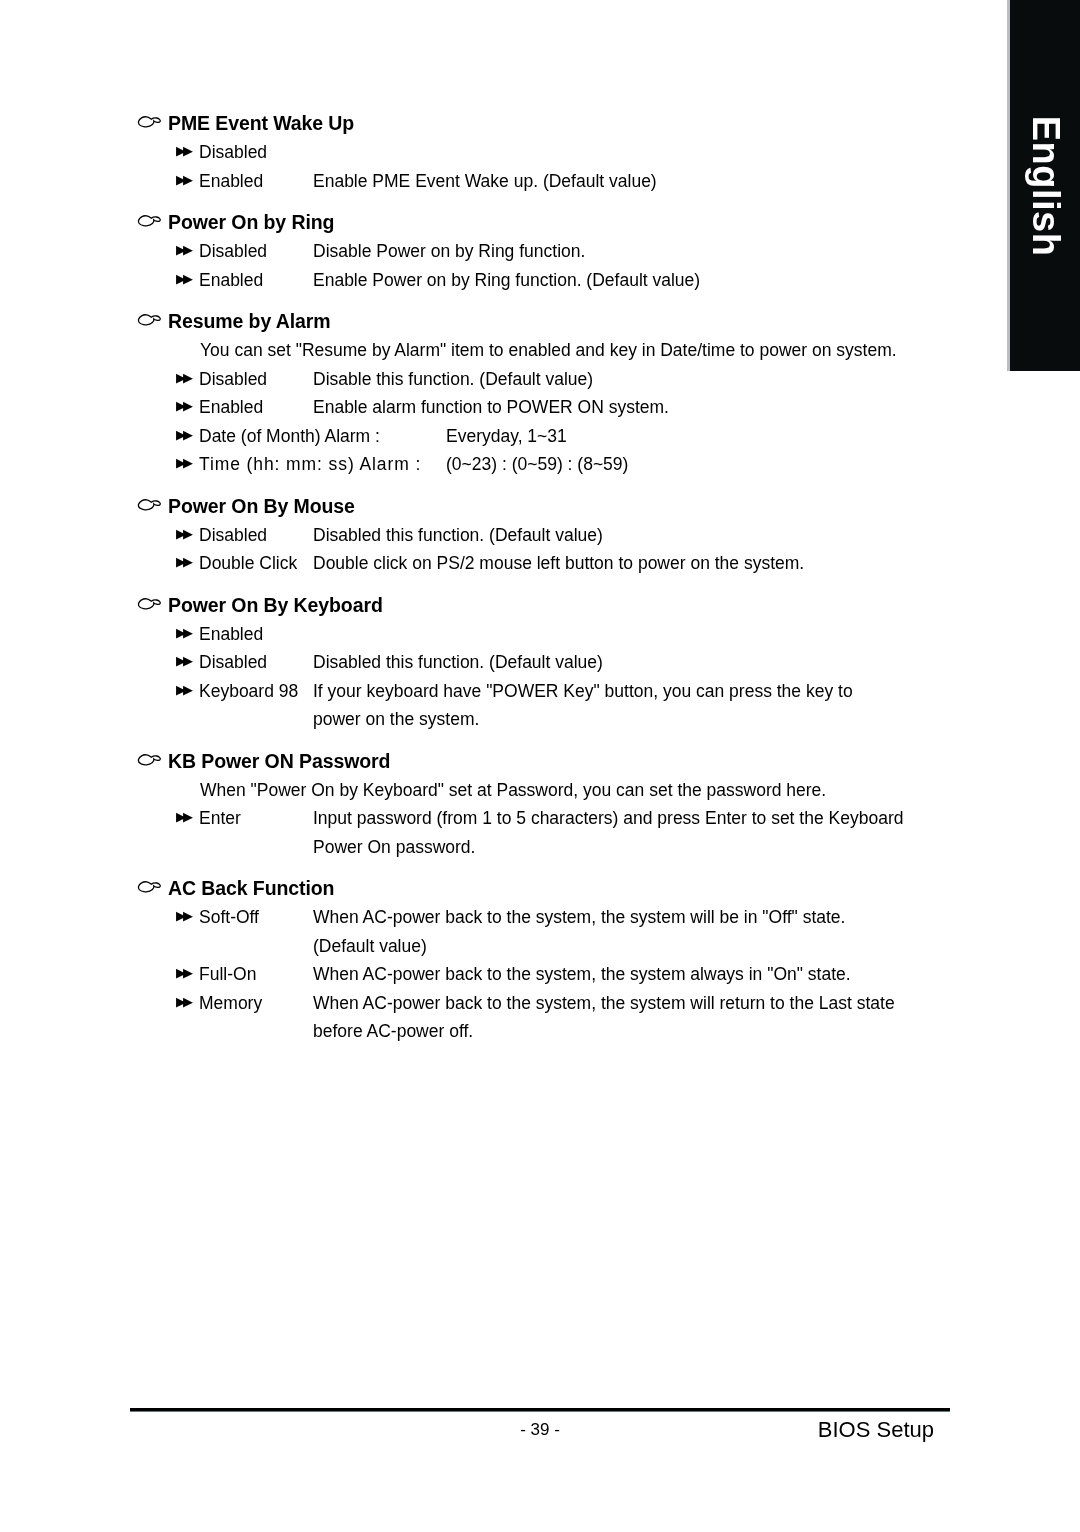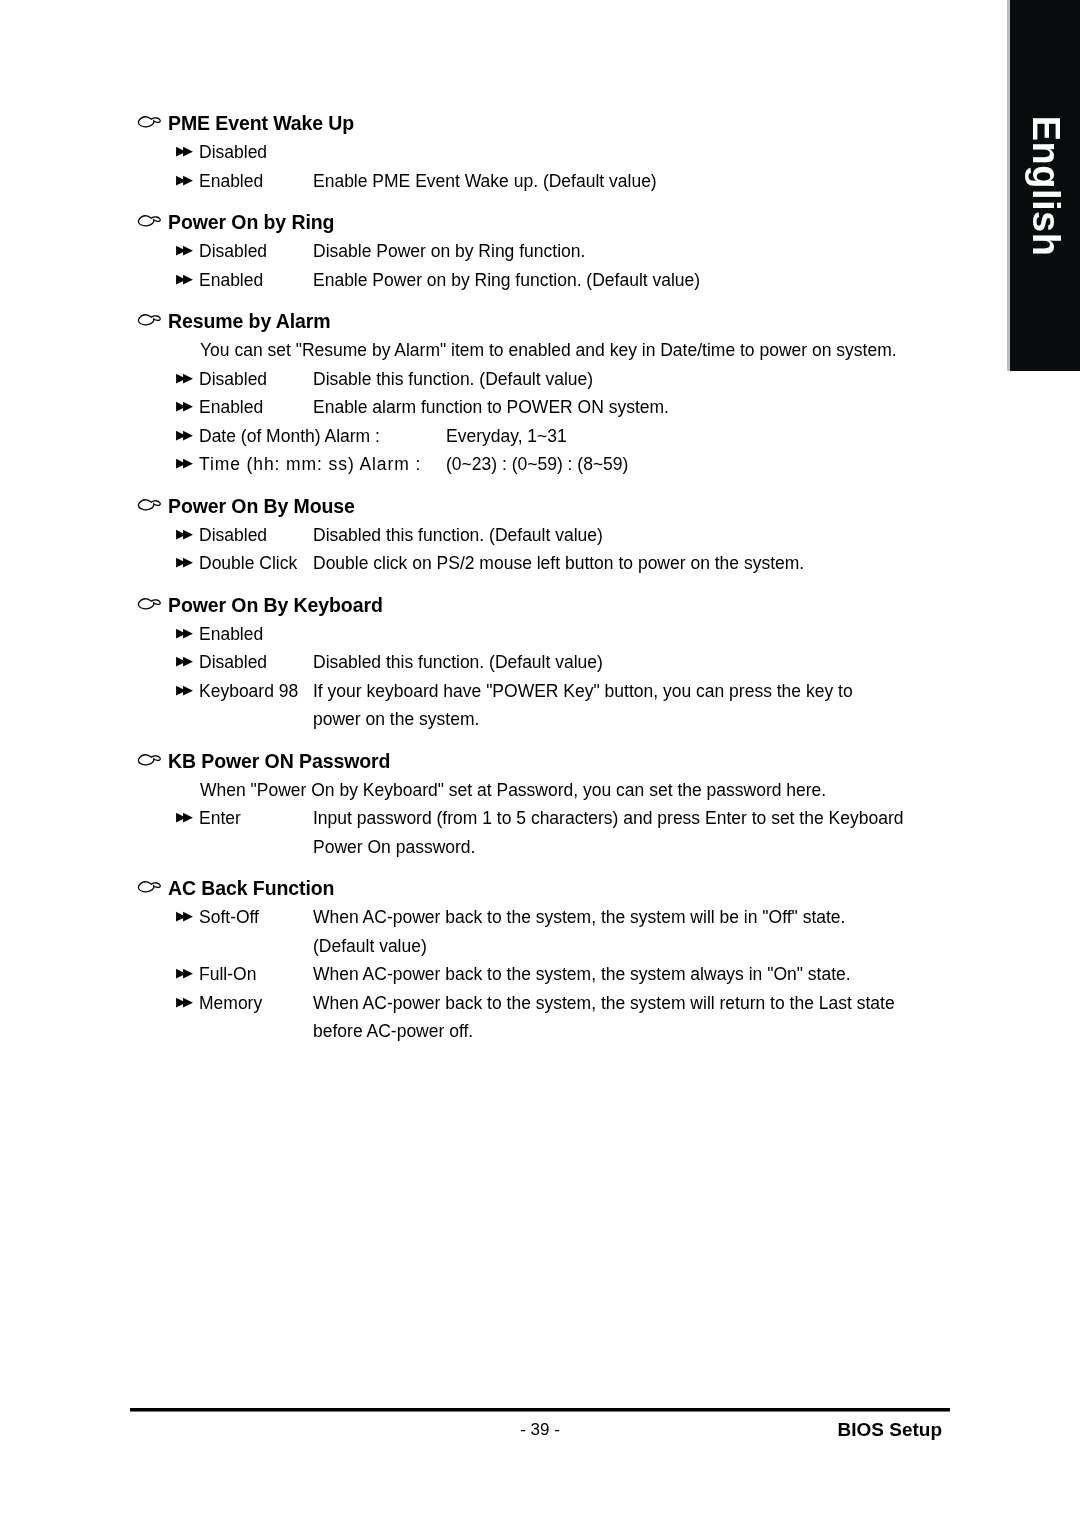--- a/index.html
+++ b/index.html
@@ -151,25 +151,24 @@
   .footer-page {
     position: absolute;
     left: 0;
     right: 0;
     text-align: center;
     font-size: 17px;
     line-height: 26px;
   }
   .footer-right {
     position: absolute;
-    right: 8px;
+    right: 16px;
     top: 0;
-    font-size: 19px;
+    font-size: 22px;
     line-height: 26px;
-    font-weight: bold;
   }
 </style>
 </head>
 <body>
 
 <div class="page">
 
   <div class="lang-tab">
     <span class="lang-tab-label">English</span>
   </div>

